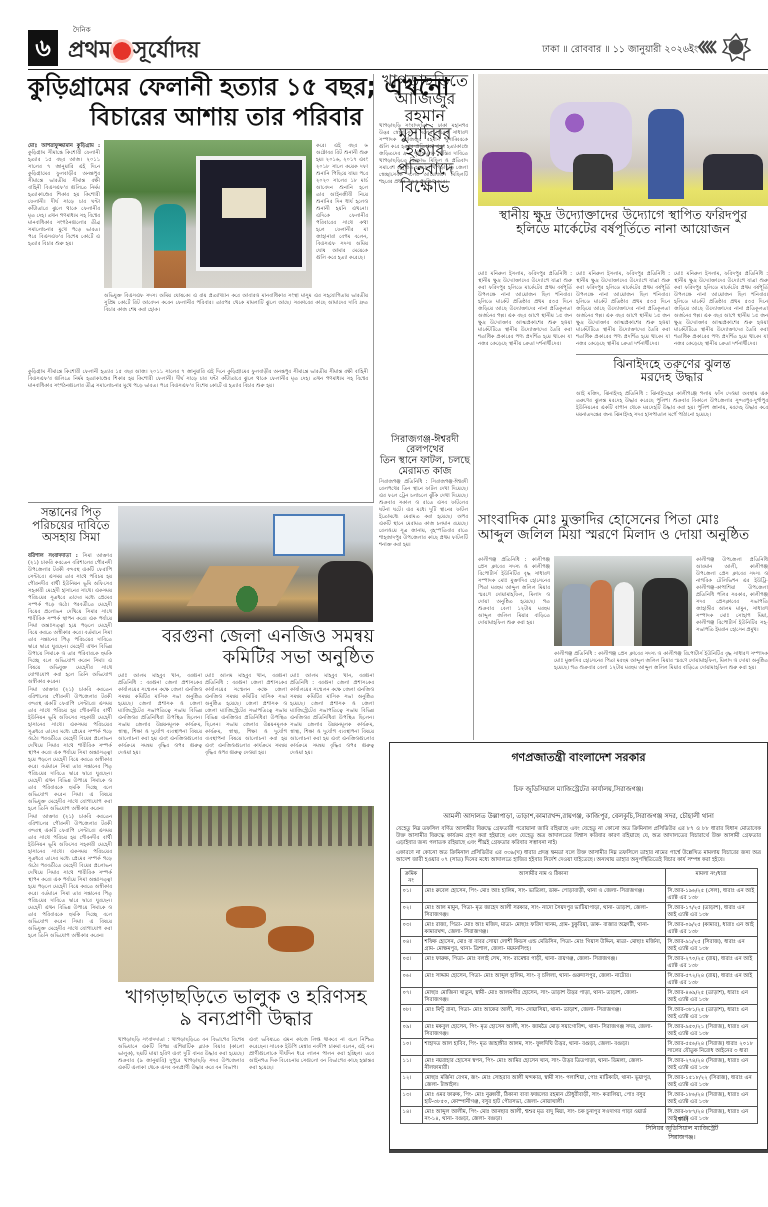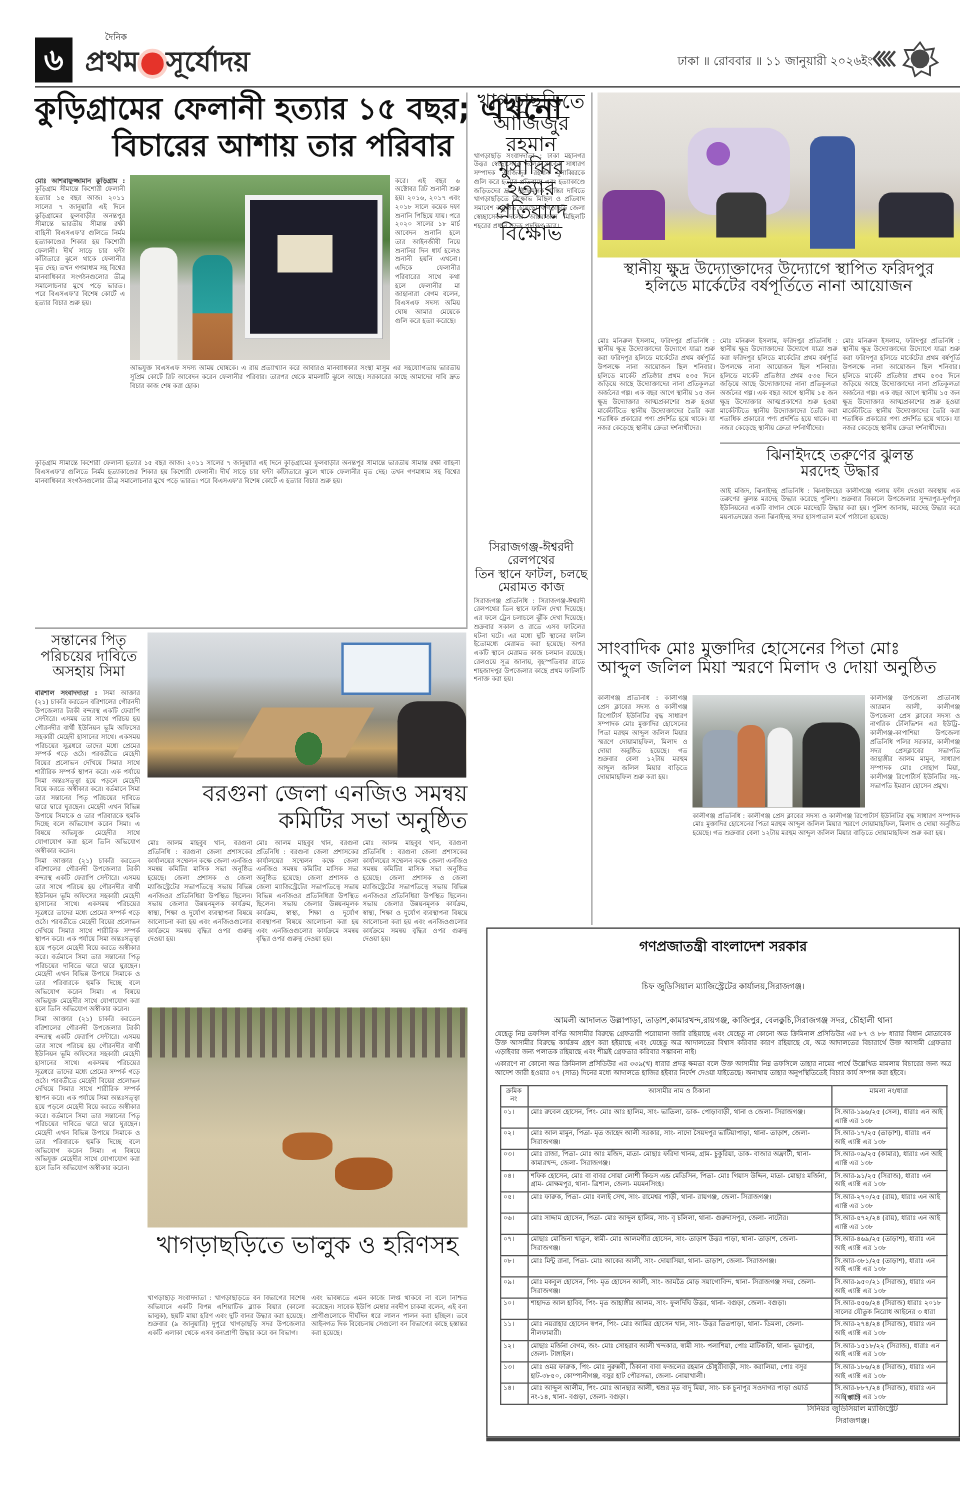--- a/index.html
+++ b/index.html
@@ -2,21 +2,21 @@
 <html><head>
 <meta charset="utf-8">
 <style>
   *{box-sizing:border-box;margin:0;padding:0}
   html,body{width:768px;height:1207px;background:#fff;overflow:hidden}
   body{font-family:"DejaVu Sans",sans-serif;color:#111;position:relative}
   .abs{position:absolute}
   .masthead{left:28px;top:28px;width:740px;height:42px;border-bottom:1.5px solid #222}
   .pageno{position:absolute;left:0;top:2px;width:30px;height:36px;background:#111;color:#fff;font-size:24px;font-weight:bold;text-align:center;line-height:36px}
   .logo{position:absolute;left:40px;top:4px;font-family:"DejaVu Serif",serif;font-size:22px;font-weight:bold;color:#2a2a2a}
-  .logo .pre{position:absolute;top:-8px;left:16px;font-size:7px;font-weight:normal}
+  .logo .pre{position:absolute;top:-8px;left:5px;font-size:7px;font-weight:normal}
   .sun{display:inline-block;width:18px;height:18px;border-radius:50%;background:#e5332a;vertical-align:middle;margin:0 2px;box-shadow:0 0 0 3px #fbd0c8}
   .dateline{position:absolute;right:70px;top:14px;font-size:9.5px;color:#333}
   .ornament{position:absolute;right:14px;top:4px;width:60px;height:30px}
   .hl{font-family:"DejaVu Sans",sans-serif;font-weight:bold;color:#111;line-height:1.1}
   .col-text{font-size:5.2px;line-height:7px;color:#333;text-align:justify;overflow:hidden}
   .col-text p{margin-bottom:1px}
   .photo{overflow:hidden}
   .rule-v{background:#999}
   .rule-h{background:#888}
   .notice{border:1.5px solid #333;background:#fff}
@@ -128,20 +128,21 @@
 <div class="abs col-text" style="left:205px;top:672px;width:82px;height:130px">মোঃ আলম মাহবুব খান, বরগুনা প্রতিনিধি : বরগুনা জেলা প্রশাসকের কার্যালয়ের সম্মেলন কক্ষে জেলা এনজিও সমন্বয় কমিটির মাসিক সভা অনুষ্ঠিত হয়েছে। জেলা প্রশাসক ও জেলা ম্যাজিস্ট্রেটের সভাপতিত্বে সভায় বিভিন্ন এনজিওর প্রতিনিধিরা উপস্থিত ছিলেন। সভায় জেলার উন্নয়নমূলক কার্যক্রম, স্বাস্থ্য, শিক্ষা ও দুর্যোগ ব্যবস্থাপনা বিষয়ে আলোচনা করা হয় এবং এনজিওগুলোর কার্যক্রমে সমন্বয় বৃদ্ধির ওপর গুরুত্ব দেওয়া হয়।</div>
 <div class="abs col-text" style="left:290px;top:672px;width:84px;height:130px">মোঃ আলম মাহবুব খান, বরগুনা প্রতিনিধি : বরগুনা জেলা প্রশাসকের কার্যালয়ের সম্মেলন কক্ষে জেলা এনজিও সমন্বয় কমিটির মাসিক সভা অনুষ্ঠিত হয়েছে। জেলা প্রশাসক ও জেলা ম্যাজিস্ট্রেটের সভাপতিত্বে সভায় বিভিন্ন এনজিওর প্রতিনিধিরা উপস্থিত ছিলেন। সভায় জেলার উন্নয়নমূলক কার্যক্রম, স্বাস্থ্য, শিক্ষা ও দুর্যোগ ব্যবস্থাপনা বিষয়ে আলোচনা করা হয় এবং এনজিওগুলোর কার্যক্রমে সমন্বয় বৃদ্ধির ওপর গুরুত্ব দেওয়া হয়।</div>
 
 <div class="abs photo" style="left:118px;top:806px;width:256px;height:176px;background:linear-gradient(180deg,#7d8a5c 0%,#b9b39a 30%,#d6c9a8 60%,#cfc1a0 100%)">
   <div style="position:absolute;left:0;top:0;width:256px;height:40px;background:repeating-linear-gradient(90deg,#6b6257 0 4px,transparent 4px 10px)"></div>
   <div style="position:absolute;left:108px;top:100px;width:40px;height:22px;background:#b1662f;border-radius:40%"></div>
   <div style="position:absolute;left:150px;top:120px;width:46px;height:26px;background:#a85b26;border-radius:40%"></div>
 </div>
 <div class="abs hl" style="left:118px;top:986px;width:256px;font-size:19px;text-align:center;font-weight:normal;line-height:1.15">
   <div>খাগড়াছড়িতে ভালুক ও হরিণসহ</div>
+  <div>৯ বন্যপ্রাণী উদ্ধার</div>
 </div>
 <div class="abs col-text" style="left:118px;top:1036px;width:126px;height:150px">খাগড়াছড়ি সংবাদদাতা : খাগড়াছড়িতে বন বিভাগের বিশেষ অভিযানে একটি বিপন্ন এশিয়াটিক ব্ল্যাক বিয়ার (কালো ভালুক), ছয়টি মায়া হরিণ এবং দুটি বানর উদ্ধার করা হয়েছে। শুক্রবার (৯ জানুয়ারি) দুপুরে খাগড়াছড়ি সদর উপজেলার একটি এলাকা থেকে এসব বন্যপ্রাণী উদ্ধার করে বন বিভাগ।</div>
 <div class="abs col-text" style="left:249px;top:1036px;width:125px;height:150px">এবং ভবিষ্যতে এমন কাজে লিপ্ত থাকবে না বলে নিশ্চিত করেছেন। সাবেক ইউপি মেম্বার নবদীপ চাকমা বলেন, এই বন্য প্রাণীগুলোকে দীর্ঘদিন ধরে লালন পালন করা হচ্ছিল। তবে আইনগত দিক বিবেচনায় সেগুলো বন বিভাগের কাছে হস্তান্তর করা হয়েছে।</div>
 
 <div class="abs rule-v" style="left:473px;top:74px;width:0.8px;height:666px"></div>
 <div class="abs hl" style="left:478px;top:512px;width:290px;font-size:13.5px;text-align:left;font-weight:normal">
   <div>সাংবাদিক মোঃ মুক্তাদির হোসেনের পিতা মোঃ</div>
   <div>আব্দুল জলিল মিয়া স্মরণে  মিলাদ ও দোয়া অনুষ্ঠিত</div>
 </div>
 <div class="abs col-text" style="left:478px;top:556px;width:72px;height:180px">কালীগঞ্জ প্রতিনিধি : কালীগঞ্জ প্রেস ক্লাবের সদস্য ও কালীগঞ্জ রিপোর্টার্স ইউনিটির বৃদ্ধ সাধারণ সম্পাদক মোঃ মুক্তাদির হোসেনের পিতা মরহুম আব্দুল জলিল মিয়ার স্মরণে দোয়ামাহফিল, মিলাদ ও দোয়া অনুষ্ঠিত হয়েছে। গত শুক্রবার বেলা ১২টায় মরহুম আব্দুল জলিল মিয়ার বাড়িতে দোয়ামাহফিল শুরু করা হয়।</div>

